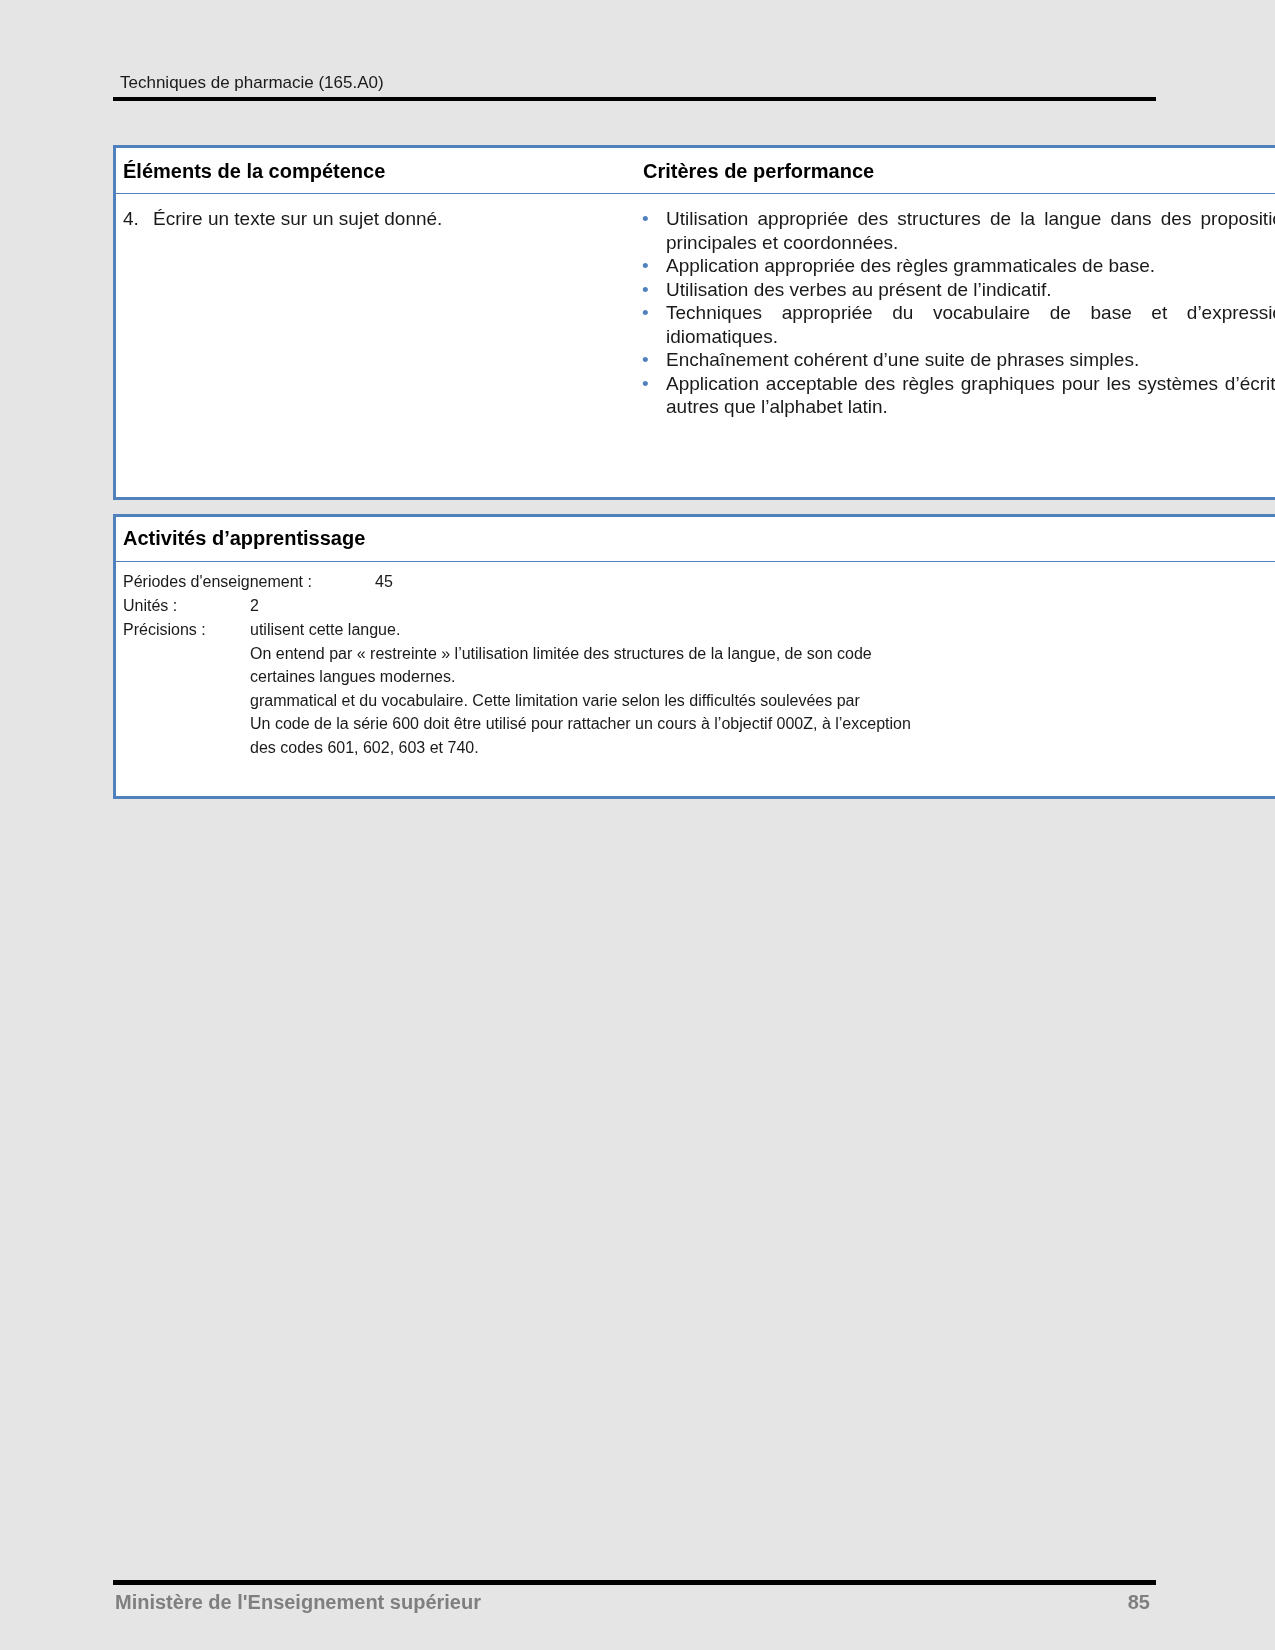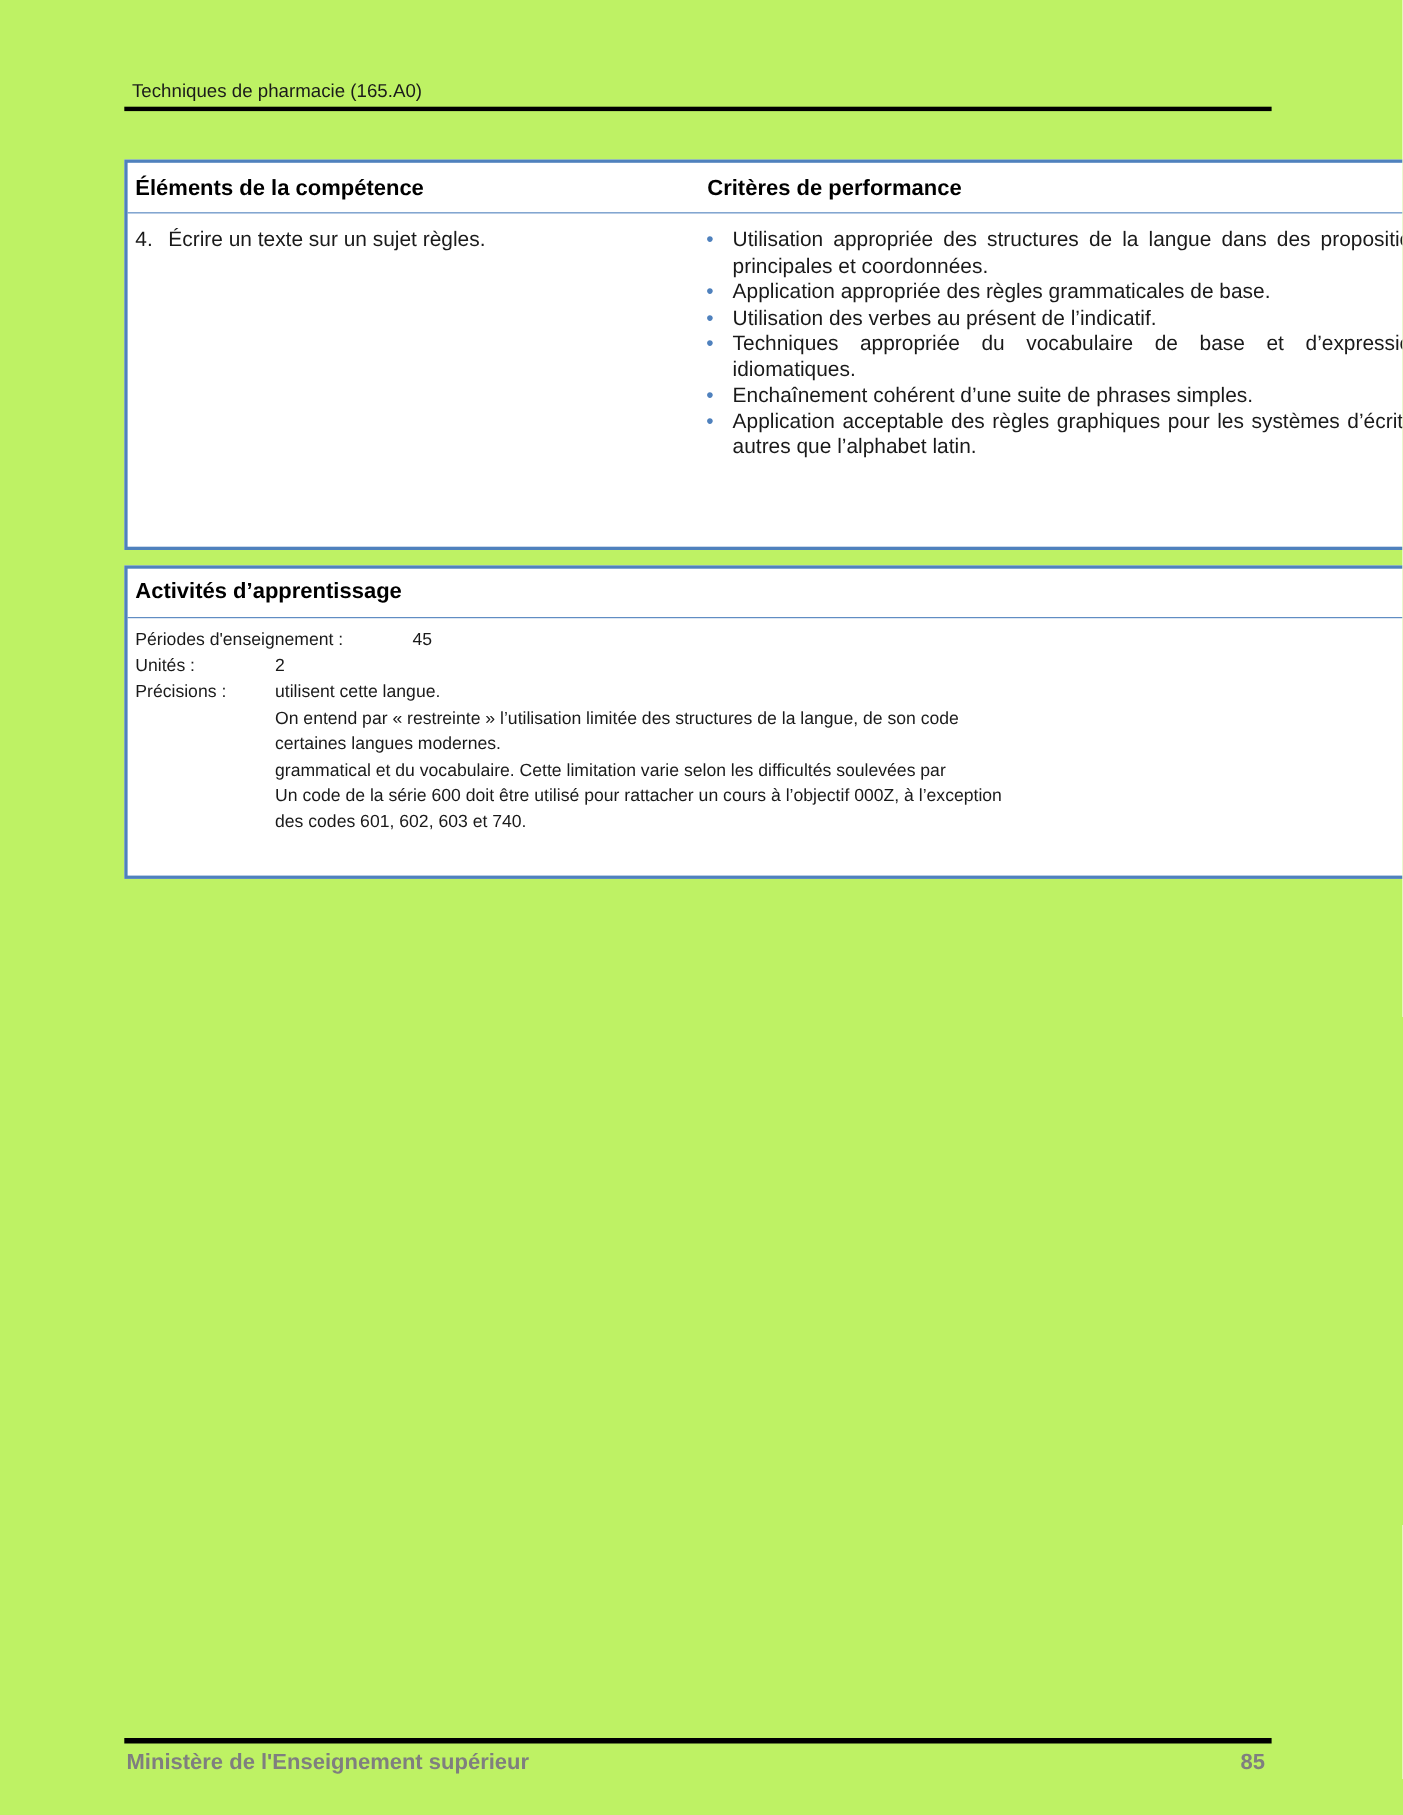--- a/index.html
+++ b/index.html
@@ -1,21 +1,21 @@
 <!DOCTYPE html>
 <html lang="fr"><head>
 <meta charset="utf-8">
 <style>
   * { margin: 0; padding: 0; box-sizing: border-box; }
   html, body { background: #ffffff; }
   .page {
     position: relative;
     width: 1275px;
     height: 1650px;
-    background: #bef264;
+    background: #e5e5e5;
     font-family: "Liberation Sans", "DejaVu Sans", sans-serif;
     color: #1a1a1a;
     overflow: hidden;
   }
 
   
   .running-header {
     position: absolute;
     left: 113px;
     width: 1043px;
@@ -131,21 +131,21 @@
   </header>
 
   <section class="doc-table competence-table">
     <div class="t-header-row">
       <div class="th col1">Éléments de la compétence</div>
       <div class="th col2">Critères de performance</div>
     </div>
     <div class="t-body-row">
       <div class="col1 element-cell">
         <span class="el-num">4.</span>
-        <span class="el-text">Écrire un texte sur un sujet règles.</span>
+        <span class="el-text">Écrire un texte sur un sujet donné.</span>
       </div>
       <div class="col2 criteria-cell">
         <ul class="criteria-list">
           <li class="criteria-item">
             <span class="bullet">•</span>
             <span>Utilisation appropriée des structures de la langue dans des propositions principales et coordonnées.</span>
           </li>
           <li class="criteria-item">
             <span class="bullet">•</span>
             <span>Application appropriée des règles grammaticales de base.</span>

